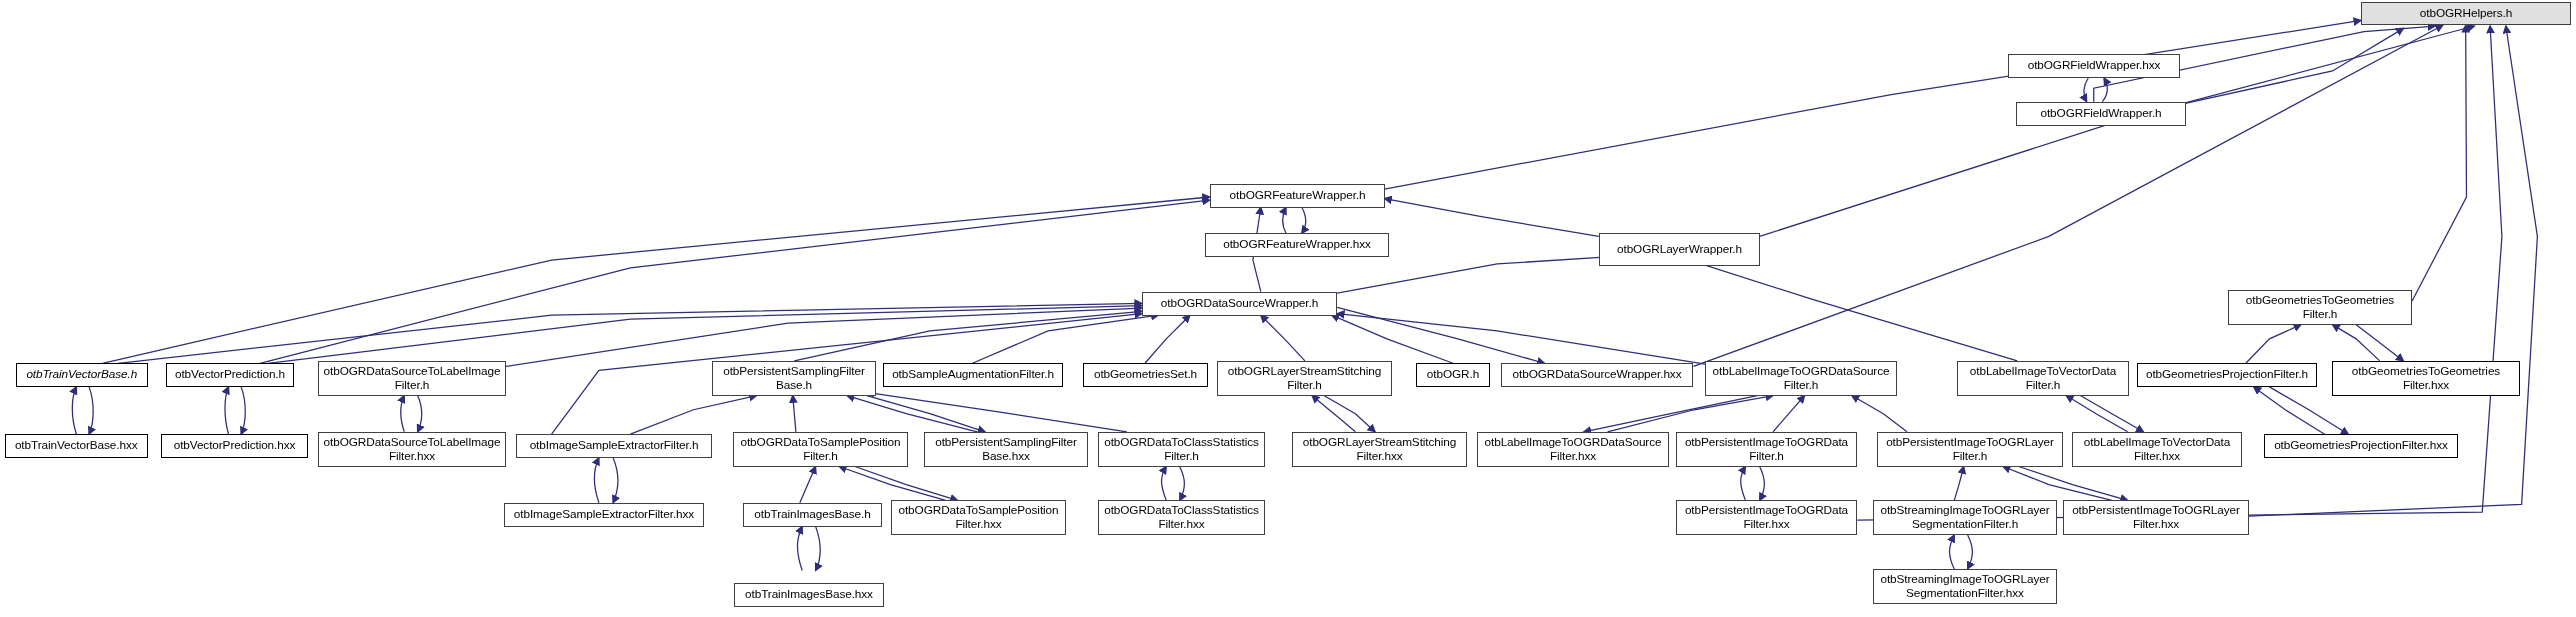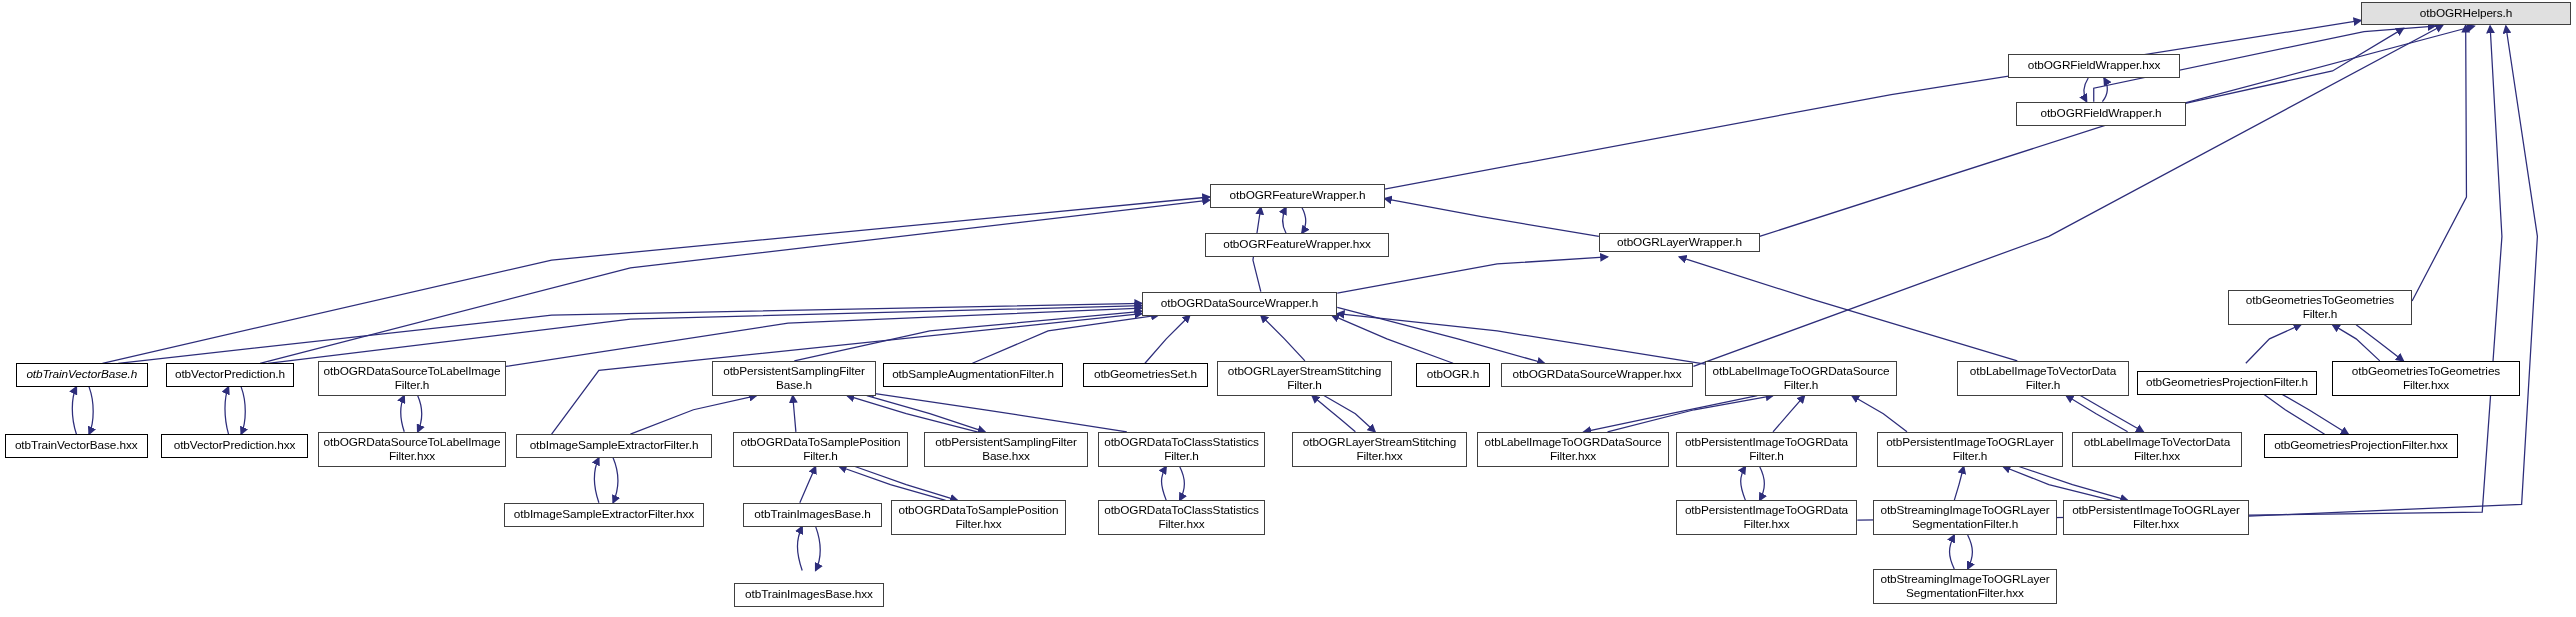--- a/index.html
+++ b/index.html
@@ -135,41 +135,41 @@
         <path d="M 2854,655 L 3200,640 L 3220,300 L 3180,33" fill="none" stroke="#2d2d7a" stroke-width="1.6" marker-end="url(#arrow)"></path>
         <path d="M 2149,465 L 2600,300 L 3100,32" fill="none" stroke="#2d2d7a" stroke-width="1.6" marker-end="url(#arrow)"></path>
       </g>
   </svg>
   <div id="node-layer">
       <div class="node root thick" style="left: 2361px; top: 1.6px; width: 210px; height: 23.6px;"><span class="node-label">otbOGRHelpers.h</span></div>
       <div class="node thick" style="left: 2008px; top: 54px; width: 172px; height: 23.6px;"><span class="node-label">otbOGRFieldWrapper.hxx</span></div>
       <div class="node thick" style="left: 2016px; top: 102px; width: 170px; height: 23.6px;"><span class="node-label">otbOGRFieldWrapper.h</span></div>
       <div class="node thick" style="left: 1210px; top: 184px; width: 175px; height: 23.6px;"><span class="node-label">otbOGRFeatureWrapper.h</span></div>
       <div class="node thick" style="left: 1205px; top: 233px; width: 184px; height: 23.6px;"><span class="node-label">otbOGRFeatureWrapper.hxx</span></div>
-      <div class="node thick" style="left: 1599px; top: 233px; width: 161px; height: 19px;"><span class="node-label">otbOGRLayerWrapper.h</span></div>
+      <div class="node thick" style="left: 1599px; top: 233px; width: 161px; height: 33px;"><span class="node-label">otbOGRLayerWrapper.h</span></div>
       <div class="node thick" style="left: 1142px; top: 292px; width: 195px; height: 23.6px;"><span class="node-label">otbOGRDataSourceWrapper.h</span></div>
       <div class="node thick" style="left: 2228px; top: 290px; width: 184px; height: 35px;"><span class="node-label">otbGeometriesToGeometries
 Filter.h</span></div>
       <div class="node" style="left: 15.8px; top: 363px; width: 132px; height: 23.6px; font-style: italic;"><span class="node-label">otbTrainVectorBase.h</span></div>
       <div class="node" style="left: 166px; top: 363px; width: 128px; height: 23.6px;"><span class="node-label">otbVectorPrediction.h</span></div>
       <div class="node thick" style="left: 318px; top: 361px; width: 188px; height: 35px;"><span class="node-label">otbOGRDataSourceToLabelImage
 Filter.h</span></div>
       <div class="node thick" style="left: 712px; top: 361px; width: 164px; height: 35px;"><span class="node-label">otbPersistentSamplingFilter
 Base.h</span></div>
       <div class="node" style="left: 883px; top: 363px; width: 180px; height: 23.6px;"><span class="node-label">otbSampleAugmentationFilter.h</span></div>
       <div class="node" style="left: 1083px; top: 363px; width: 125px; height: 23.6px;"><span class="node-label">otbGeometriesSet.h</span></div>
       <div class="node thick" style="left: 1217px; top: 361px; width: 175px; height: 35px;"><span class="node-label">otbOGRLayerStreamStitching
 Filter.h</span></div>
       <div class="node" style="left: 1416px; top: 363px; width: 74px; height: 23.6px;"><span class="node-label">otbOGR.h</span></div>
       <div class="node thick" style="left: 1501px; top: 363px; width: 192px; height: 23.6px;"><span class="node-label">otbOGRDataSourceWrapper.hxx</span></div>
       <div class="node thick" style="left: 1705px; top: 361px; width: 192px; height: 35px;"><span class="node-label">otbLabelImageToOGRDataSource
 Filter.h</span></div>
       <div class="node thick" style="left: 1957px; top: 361px; width: 172px; height: 35px;"><span class="node-label">otbLabelImageToVectorData
 Filter.h</span></div>
-      <div class="node" style="left: 2137px; top: 363px; width: 180px; height: 23.6px; margin-top: 8px;"><span class="node-label">otbGeometriesProjectionFilter.h</span></div>
+      <div class="node" style="left: 2137px; top: 363px; width: 180px; height: 23.6px;"><span class="node-label">otbGeometriesProjectionFilter.h</span></div>
       <div class="node" style="left: 2332px; top: 361px; width: 188px; height: 35px;"><span class="node-label">otbGeometriesToGeometries
 Filter.hxx</span></div>
       <div class="node" style="left: 4.7px; top: 434px; width: 143px; height: 23.6px;"><span class="node-label">otbTrainVectorBase.hxx</span></div>
       <div class="node" style="left: 161px; top: 434px; width: 147px; height: 23.6px;"><span class="node-label">otbVectorPrediction.hxx</span></div>
       <div class="node thick" style="left: 318px; top: 432px; width: 188px; height: 35px;"><span class="node-label">otbOGRDataSourceToLabelImage
 Filter.hxx</span></div>
       <div class="node thick" style="left: 516px; top: 434px; width: 196px; height: 23.6px;"><span class="node-label">otbImageSampleExtractorFilter.h</span></div>
       <div class="node thick" style="left: 733px; top: 432px; width: 175px; height: 35px;"><span class="node-label">otbOGRDataToSamplePosition
 Filter.h</span></div>
       <div class="node thick" style="left: 924px; top: 432px; width: 164px; height: 35px;"><span class="node-label">otbPersistentSamplingFilter

